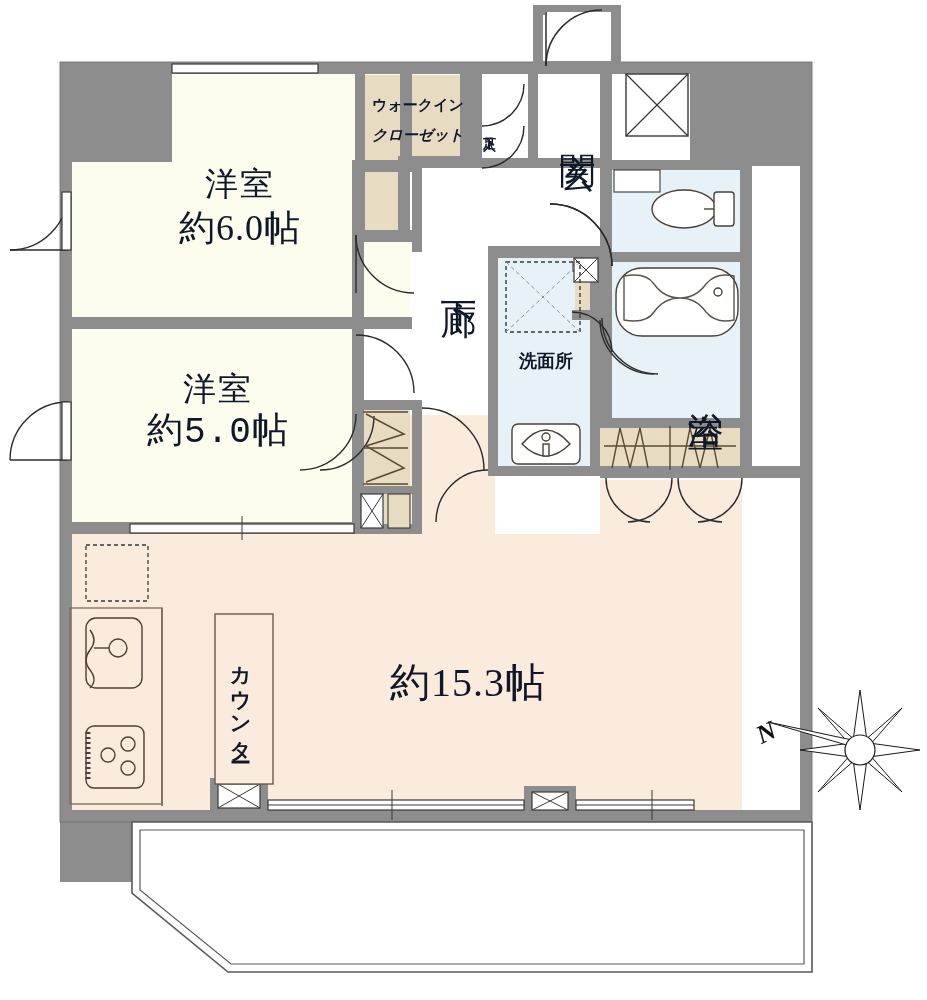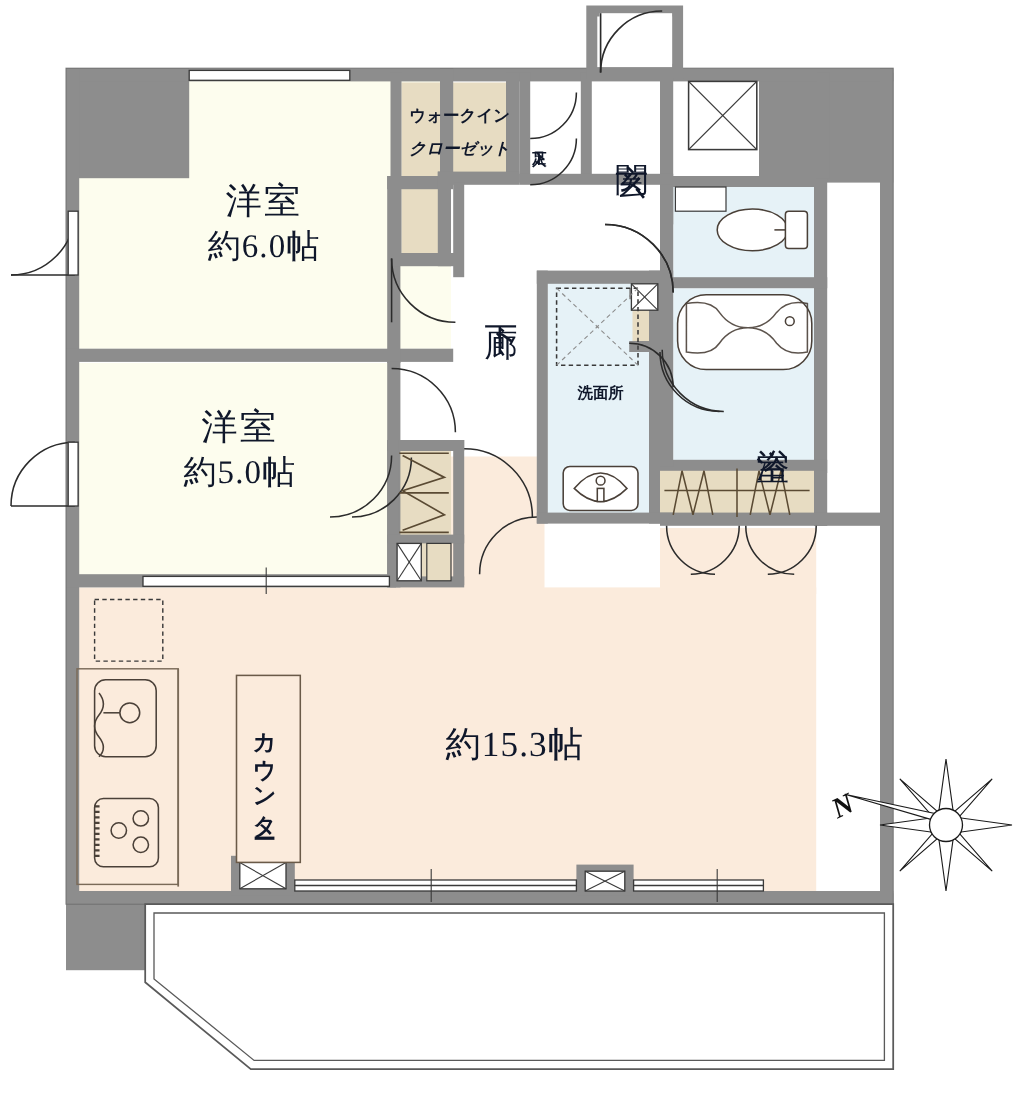--- a/index.html
+++ b/index.html
@@ -1,26 +1,26 @@
 <!DOCTYPE html>
 <html><head>
 <meta charset="utf-8">
 <style>
   html,body{margin:0;padding:0;background:#ffffff;}
   body{font-family:"Liberation Serif", serif;}
   #stage{position:relative;width:927px;height:1000px;background:#ffffff;overflow:hidden;}
   svg{display:block;}
   .rlabel{position:absolute;text-align:center;color:#0f172a;font-family:"Liberation Serif",serif;pointer-events:none;white-space:nowrap;}
   .big{font-size:33px;letter-spacing:2px;line-height:1.18;font-weight:400;}
-  .mid{font-size:30px;letter-spacing:1px;line-height:1.18;}
+  .mid{font-size:36px;letter-spacing:1px;line-height:1.18;}
   .sm{font-size:15px;letter-spacing:0px;line-height:1.22;font-family:"DejaVu Sans",sans-serif;font-weight:600;}
   .xs{font-size:13px;letter-spacing:0px;line-height:1.15;font-family:"DejaVu Sans",sans-serif;font-weight:600;}
   .vert{writing-mode:vertical-rl;text-orientation:upright;}
   .ldk{font-size:34px;letter-spacing:6px;}
-  .ldk2{font-size:32px;letter-spacing:1px;}
+  .ldk2{font-size:40px;letter-spacing:1px;}
   .balc{font-size:30px;letter-spacing:7px;}
   .ncompass{position:absolute;font-family:"Liberation Serif",serif;font-size:26px;font-weight:bold;font-style:italic;color:#111;transform:rotate(-26deg);}
 </style>
 </head>
 <body>
 
 <div id="stage">
 
 <svg width="927" height="1000" viewBox="0 0 927 1000">
   <defs>
@@ -311,34 +311,34 @@
     <path d="M-92,-28 L-10,-4 L0,0 L-8,-10 Z" stroke="#1a1a1a" stroke-width="1" fill="#ffffff"></path>
     <circle cx="0" cy="0" r="15" fill="#ffffff" stroke="#1a1a1a" stroke-width="1.2"></circle>
   </g>
 
 </svg>
 
 <div class="rlabel big" style="left:130px;top:165px;width:220px;">洋室</div>
 <div class="rlabel mid" style="left:130px;top:207px;width:220px;">約6.0帖</div>
 
 <div class="rlabel big" style="left:108px;top:370px;width:220px;">洋室</div>
-<div class="rlabel mid" style="left:108px;top:412px;width:220px;">約5.0帖</div>
+<div class="rlabel mid" style="left:108px;top:412px;width:220px;font-family:Liberation Mono, monospace;">約5.0帖</div>
 
 <div class="rlabel ldk2" style="left:318px;top:655px;width:300px;">約15.3帖</div>
 
 <div class="rlabel sm" style="left:368px;top:96px;width:100px;">ウォークイン</div>
 <div class="rlabel sm" style="left:368px;top:126px;width:100px;font-style:italic;">クローゼット</div>
 
 <div class="rlabel xs vert" style="left:481px;top:86px;height:82px;">下足入</div>
 
 <div class="rlabel mid vert" style="left:556px;top:80px;height:92px;">玄関</div>
 
 <div class="rlabel mid vert" style="left:437px;top:228px;height:90px;">廊下</div>
 
-<div class="rlabel sm" style="left:506px;top:350px;width:80px;font-size:14px;letter-spacing:0px;">洗面所</div>
+<div class="rlabel sm" style="left:506px;top:350px;width:80px;font-size:18px;letter-spacing:0px;">洗面所</div>
 
 <div class="rlabel mid vert" style="left:684px;top:340px;height:90px;">浴室</div>
 
 <div class="rlabel sm vert" style="left:227px;top:622px;height:158px;font-size:21px;letter-spacing:1px;">カウンター</div>
 
 
 <div class="ncompass" style="left:757px;top:718px;">N</div>
 
 </div>
 

